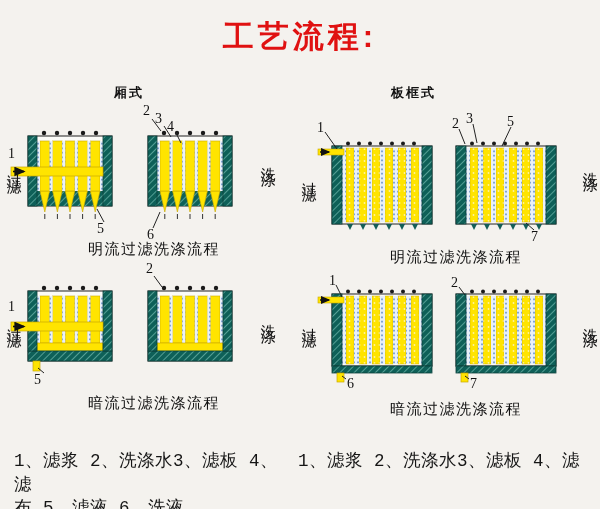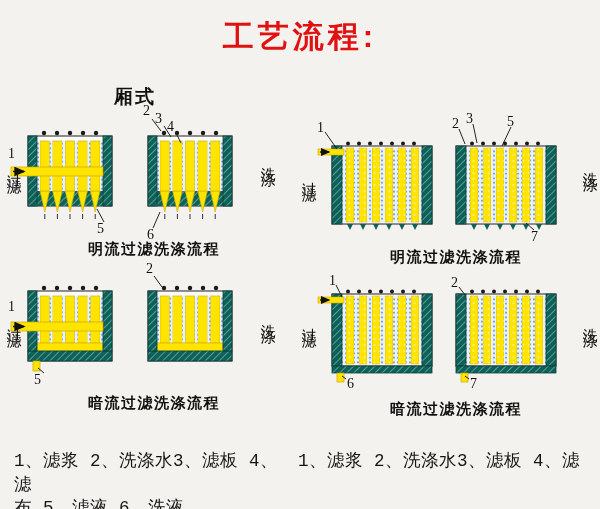--- a/index.html
+++ b/index.html
@@ -1,20 +1,20 @@
 <!DOCTYPE html>
 <html><head>
 <meta charset="utf-8">
 <style>
   html,body{margin:0;padding:0;background:#e9e9e9;}
   .page{position:relative;width:600px;height:509px;background:#f4f2ee;font-family:"Liberation Sans",sans-serif;overflow:hidden;margin:0 auto;}
   .abs{position:absolute;}
   .title{left:0;right:0;top:16px;text-align:center;font-size:31px;font-weight:bold;color:#e01111;letter-spacing:4px;}
-  .hdr{font-size:19px;font-weight:bold;color:#111;letter-spacing:2px;}
-  .caption{font-size:15px;font-weight:bold;color:#111;letter-spacing:1.5px;}
+  .hdr{font-size:13px;font-weight:bold;color:#111;letter-spacing:2px;}
+  .caption{font-size:15px;font-weight:normal;color:#111;letter-spacing:1.5px;}
   .vlabel{writing-mode:vertical-rl;text-orientation:upright;font-size:15px;color:#111;letter-spacing:5px;font-family:"Liberation Serif",serif;}
   .num{font:14px "Liberation Serif",serif;color:#111;}
   .legend{font-family:Liberation Mono, monospace;font-size:17.5px;color:#151515;line-height:1.35;letter-spacing:.5px;}
   svg.art{position:absolute;left:0;top:0;}
 </style>
 </head>
 <body>
 
 <div class="page">
 
@@ -206,20 +206,21 @@
       <line x1="534" y1="230" x2="526" y2="223"></line>
       <line x1="336" y1="285" x2="342" y2="297"></line>
       <line x1="459" y1="287" x2="465" y2="295"></line>
       <line x1="346" y1="379" x2="342" y2="376"></line>
       <line x1="469" y1="379" x2="465" y2="376"></line>
     </g>
   </svg>
 
   <div class="abs title">工艺流程:</div>
   <div class="abs hdr" style="left:114px;top:84px;">厢式</div>
+  <div class="abs hdr" style="left:391px;top:84px;">板框式</div>
 
   <div class="abs vlabel" style="left:4px;top:162px;">过滤</div>
   <div class="abs vlabel" style="left:258px;top:155px;">洗涤</div>
   <span class="abs num" style="left:8px;top:146px;">1</span>
   <span class="abs num" style="left:143px;top:103px;">2</span>
   <span class="abs num" style="left:155px;top:111px;">3</span>
   <span class="abs num" style="left:167px;top:119px;">4</span>
   <span class="abs num" style="left:97px;top:221px;">5</span>
   <span class="abs num" style="left:147px;top:227px;">6</span>
   <div class="abs caption" style="left:88px;top:240px;">明流过滤洗涤流程</div>

